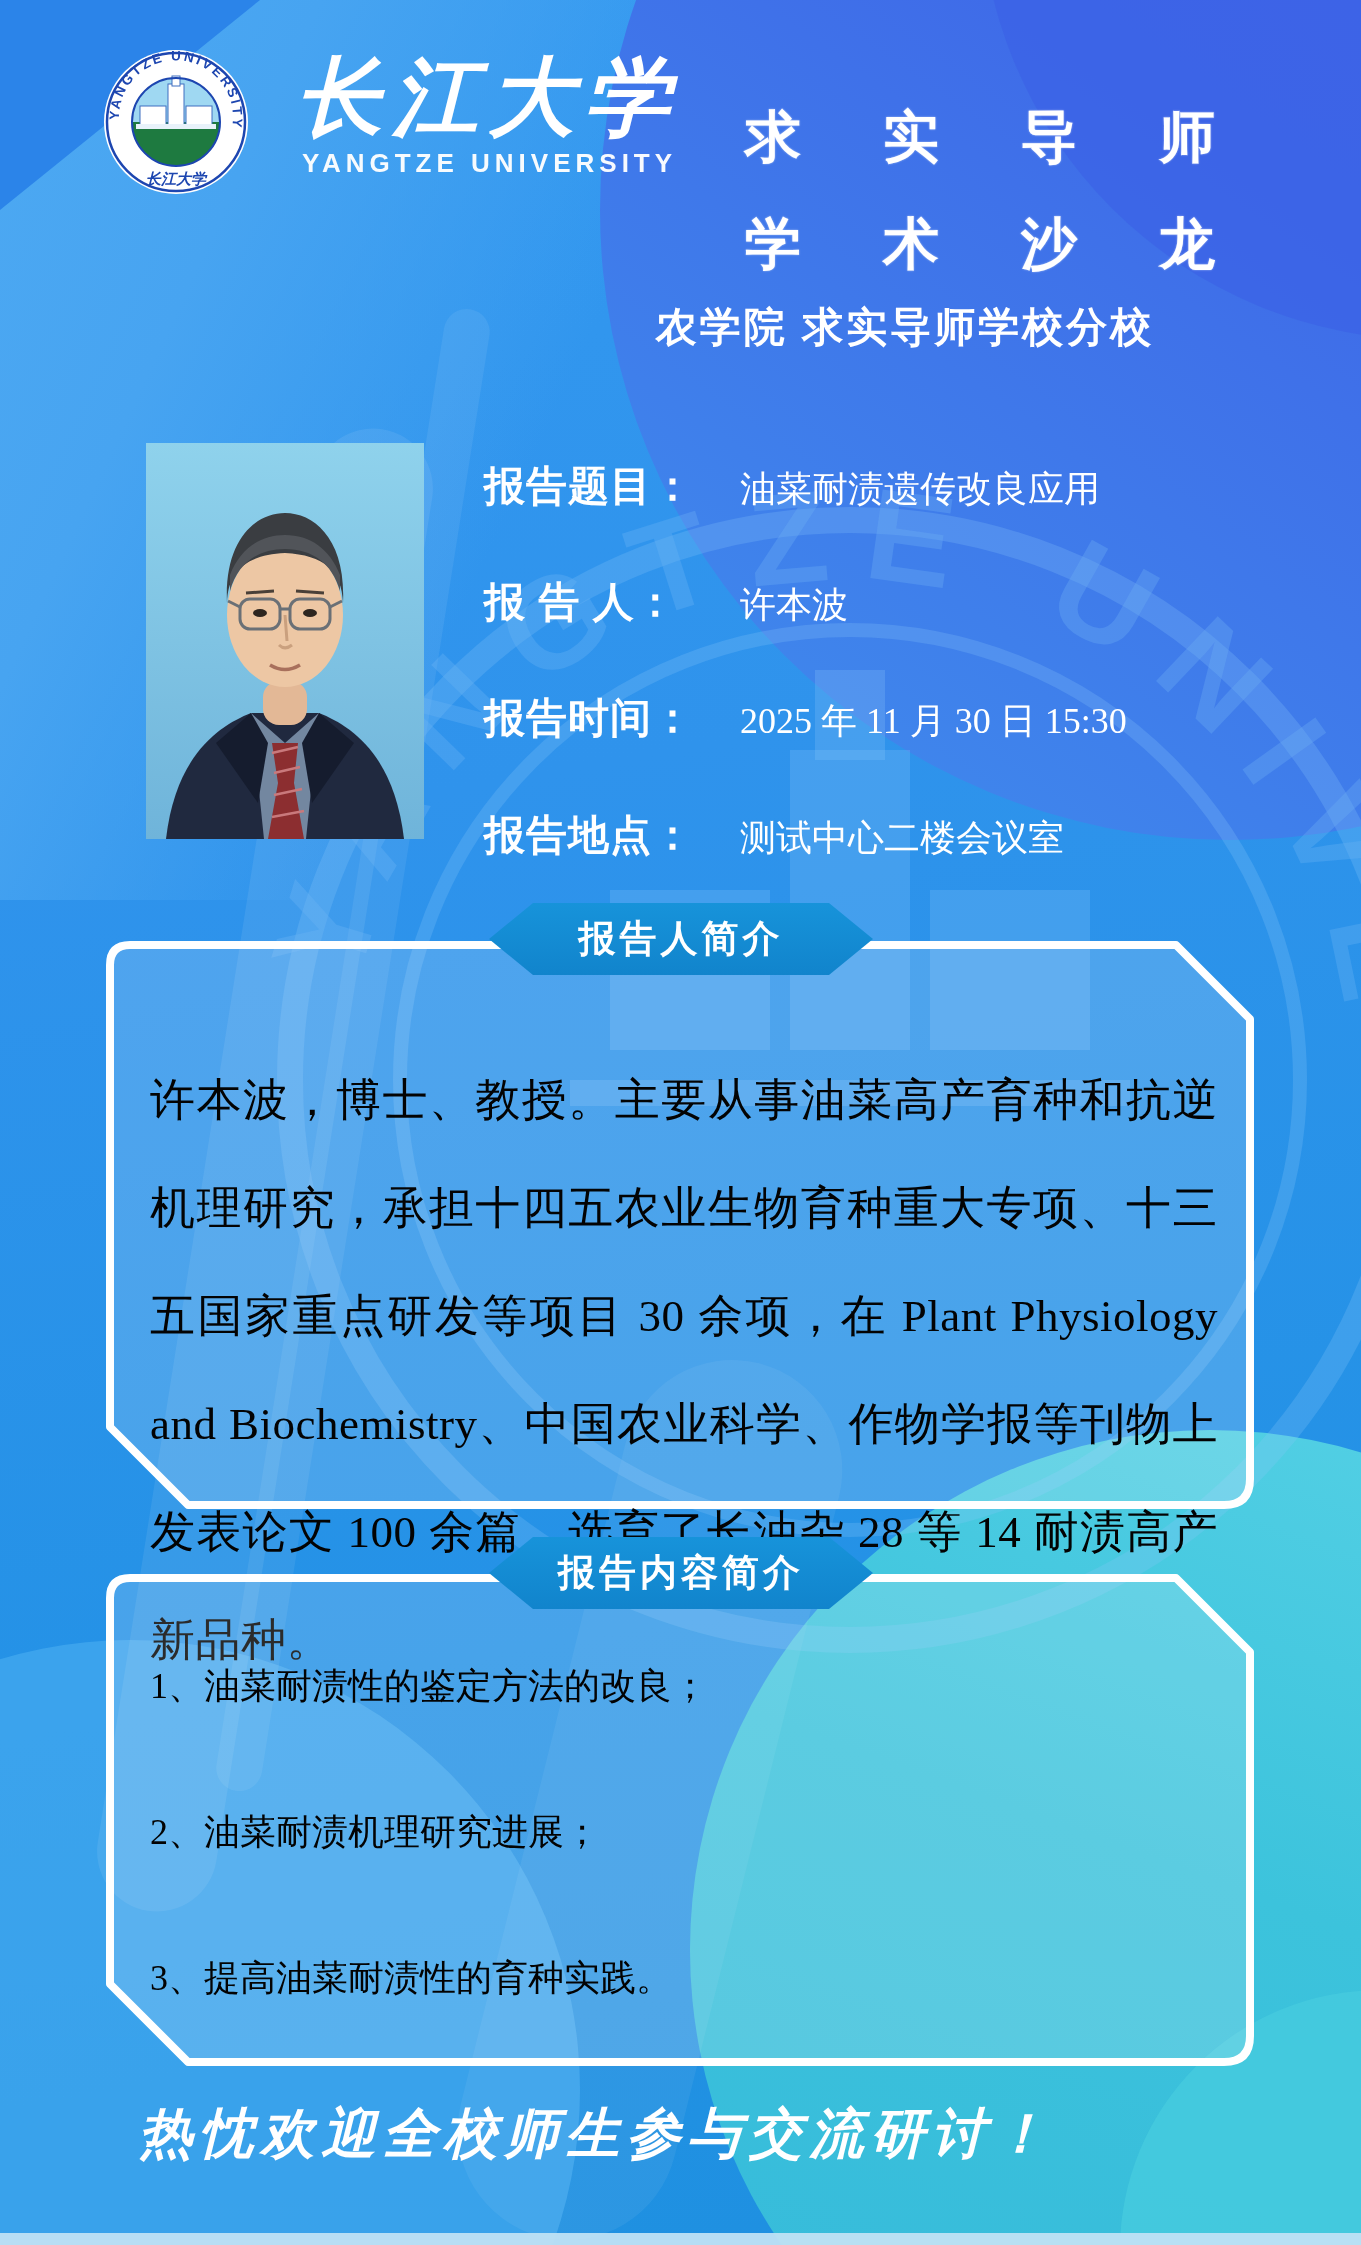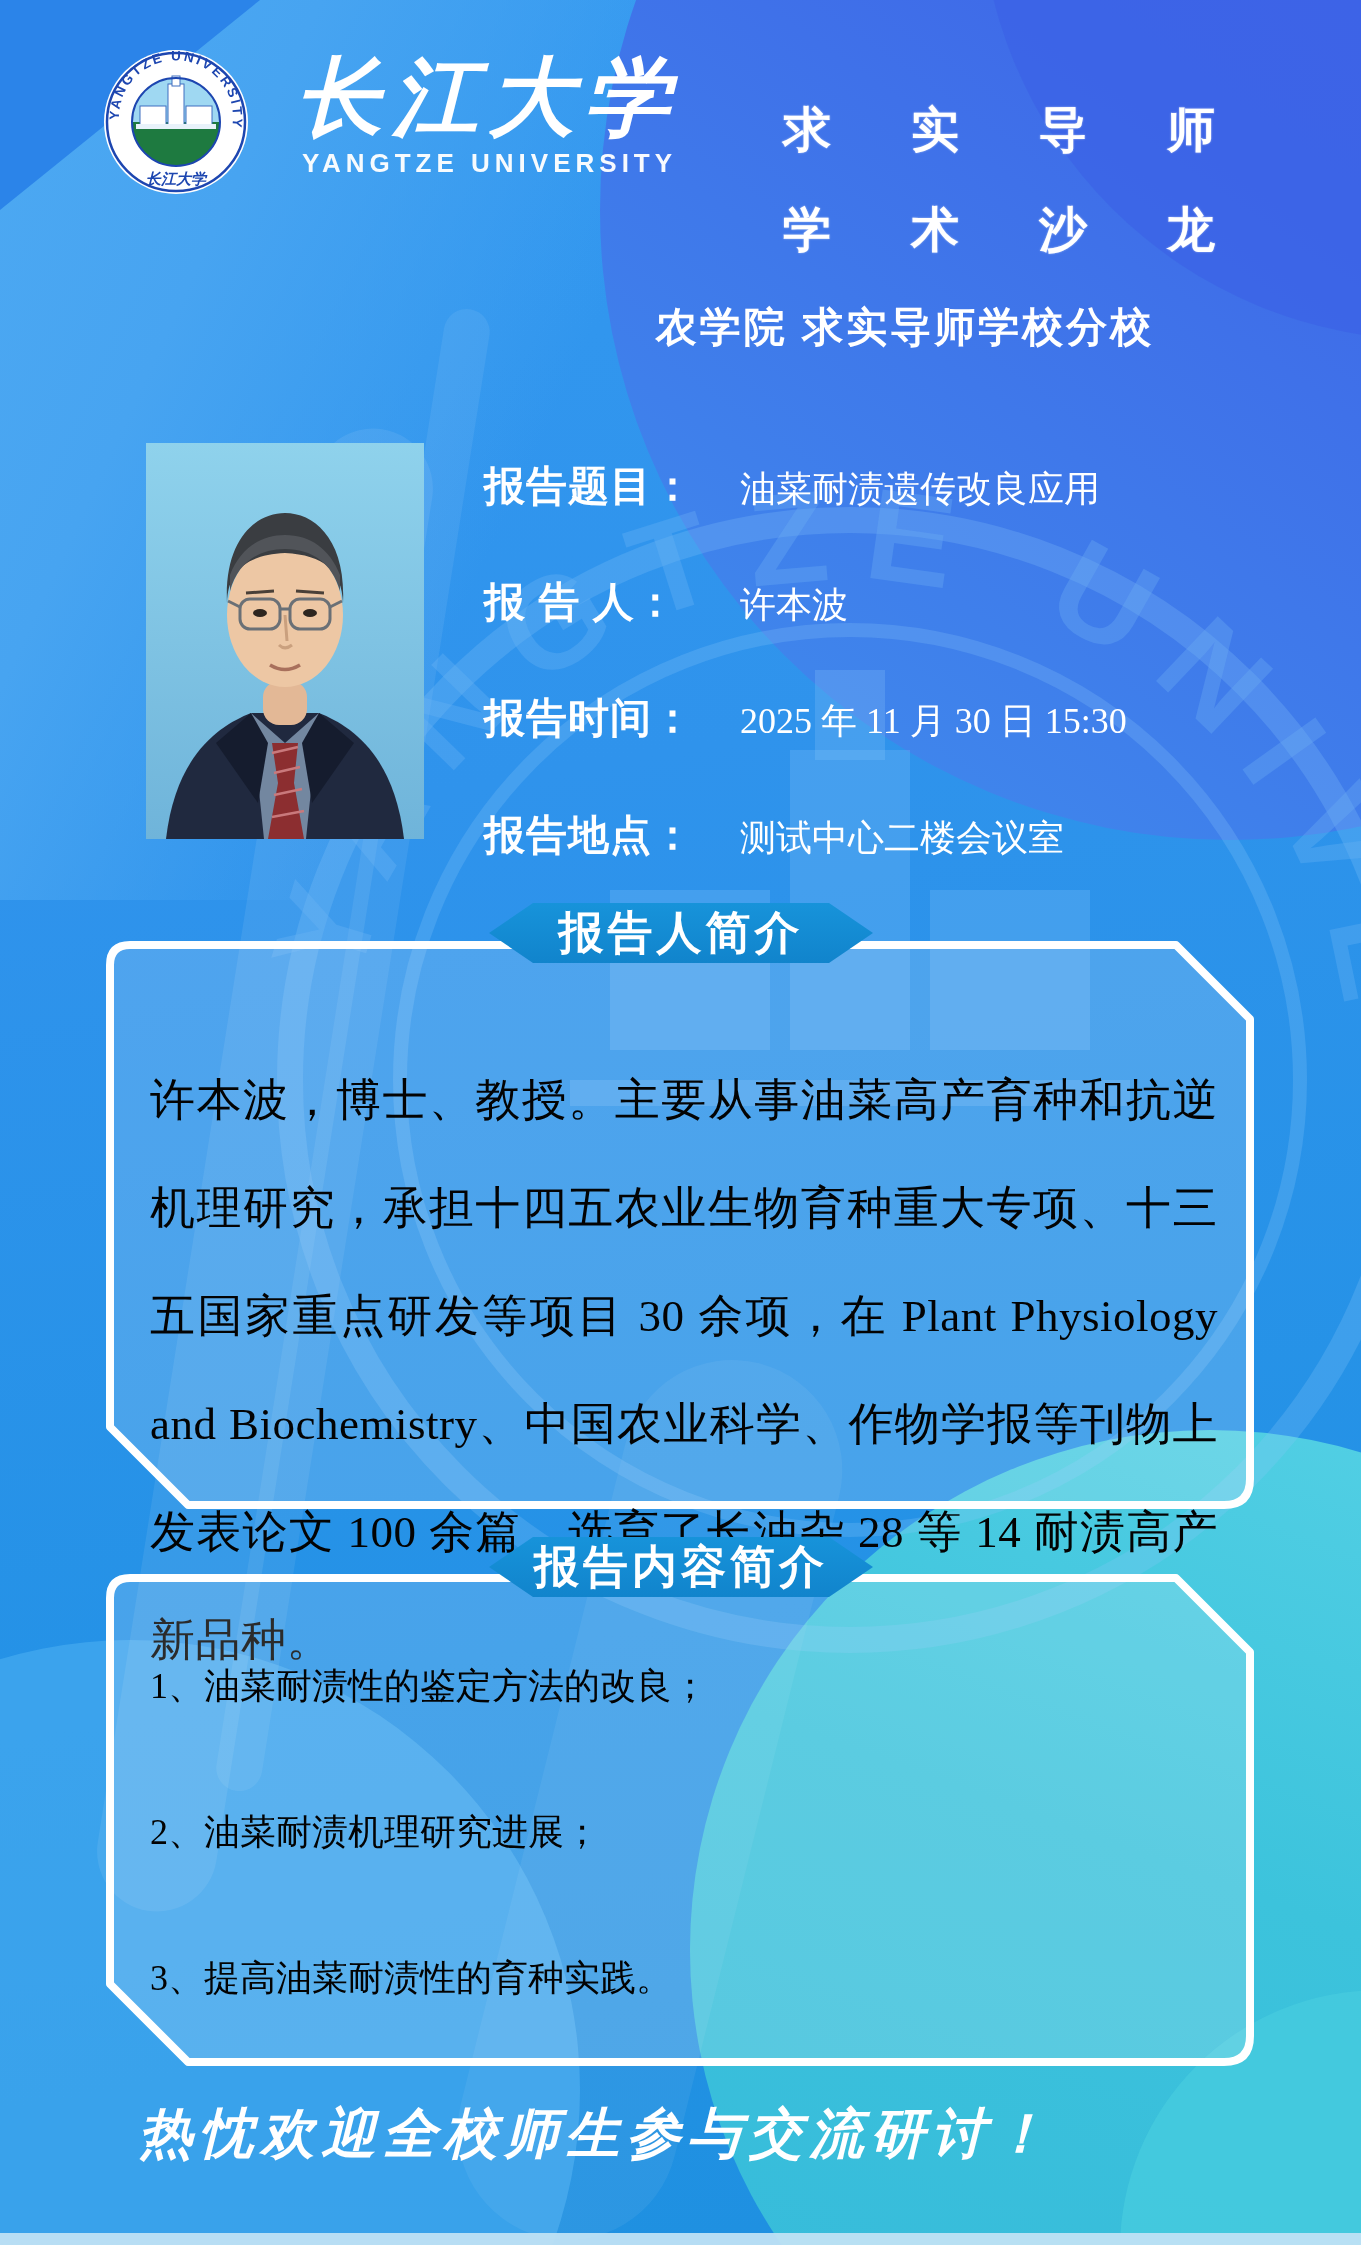--- a/index.html
+++ b/index.html
@@ -36,41 +36,41 @@
 
   
   .logo{left:102px;top:48px;width:148px;height:148px;}
   .uni-cn{left:296px;top:48px;width:420px;height:100px;color:#fff;
     font-family:"Liberation Serif",serif;font-style:italic;font-weight:700;
     font-size:86px;line-height:100px;letter-spacing:10px;white-space:nowrap;}
   .uni-en{left:302px;top:148px;width:360px;color:#fff;font-size:26px;
     letter-spacing:5px;font-weight:700;opacity:.96;white-space:nowrap;}
   .event-title{right:112px;top:80px;width:560px;text-align:right;color:#fff;
     font-family:"Liberation Serif",serif;font-weight:700;}
-  .event-title .l1,.event-title .l2{display:block;font-size:48px;letter-spacing:34px;
-    line-height:100px;white-space:nowrap;text-shadow:0 0 2px rgba(255,255,255,.6);}
+  .event-title .l1,.event-title .l2{display:block;font-size:56px;letter-spacing:34px;
+    line-height:100px;white-space:nowrap;text-shadow:0 0 2px rgba(255,255,255,.6);margin-top:7px;}
   .subtitle{left:560px;top:300px;width:690px;text-align:center;color:#fff;
     font-size:41px;font-weight:700;letter-spacing:3px;white-space:nowrap;}
 
   
   .photo{left:146px;top:443px;width:278px;height:396px;overflow:hidden;}
 
   
   .row{left:484px;height:56px;color:#fff;white-space:nowrap;display:flex;align-items:flex-end;}
   .row .lab{font-size:41px;font-weight:700;letter-spacing:1px;width:240px;}
   .row .val{font-size:36px;margin-left:16px;}
   .val-serif{font-family:"Liberation Serif",serif;}
   .r1{top:458px;} .r2{top:574px;} .r3{top:690px;} .r4{top:807px;}
 
   
   .boxsvg{pointer-events:none;}
-  .badge{width:384px;height:60px;display:flex;align-items:center;justify-content:center;
+  .badge{width:384px;height:72px;display:flex;align-items:center;justify-content:center;
     background:linear-gradient(180deg,#1793da 0%,#1184cc 100%);
     clip-path:polygon(44px 0,340px 0,100% 50%,340px 100%,44px 100%,0 50%);
-    color:#fff;font-size:45px;font-weight:700;letter-spacing:4px;white-space:nowrap;font-family:Liberation Mono, monospace;}
+    color:#fff;font-size:37px;font-weight:700;letter-spacing:4px;white-space:nowrap;font-family:Liberation Mono, monospace;}
   .badge1{left:489px;top:903px;}
   .badge2{left:489px;top:1537px;}
 
   .bio{left:150px;top:1046px;width:1068px;height:440px;color:#030303;
     font-family:"Liberation Serif",serif;font-size:45px;line-height:108px;
     text-align:justify;letter-spacing:.5px;}
   .content-list{left:150px;top:1662px;width:1000px;color:#030303;
     font-family:"Liberation Serif",serif;font-size:36px;}
   .content-list .item{margin-bottom:97px;white-space:nowrap;}
 

